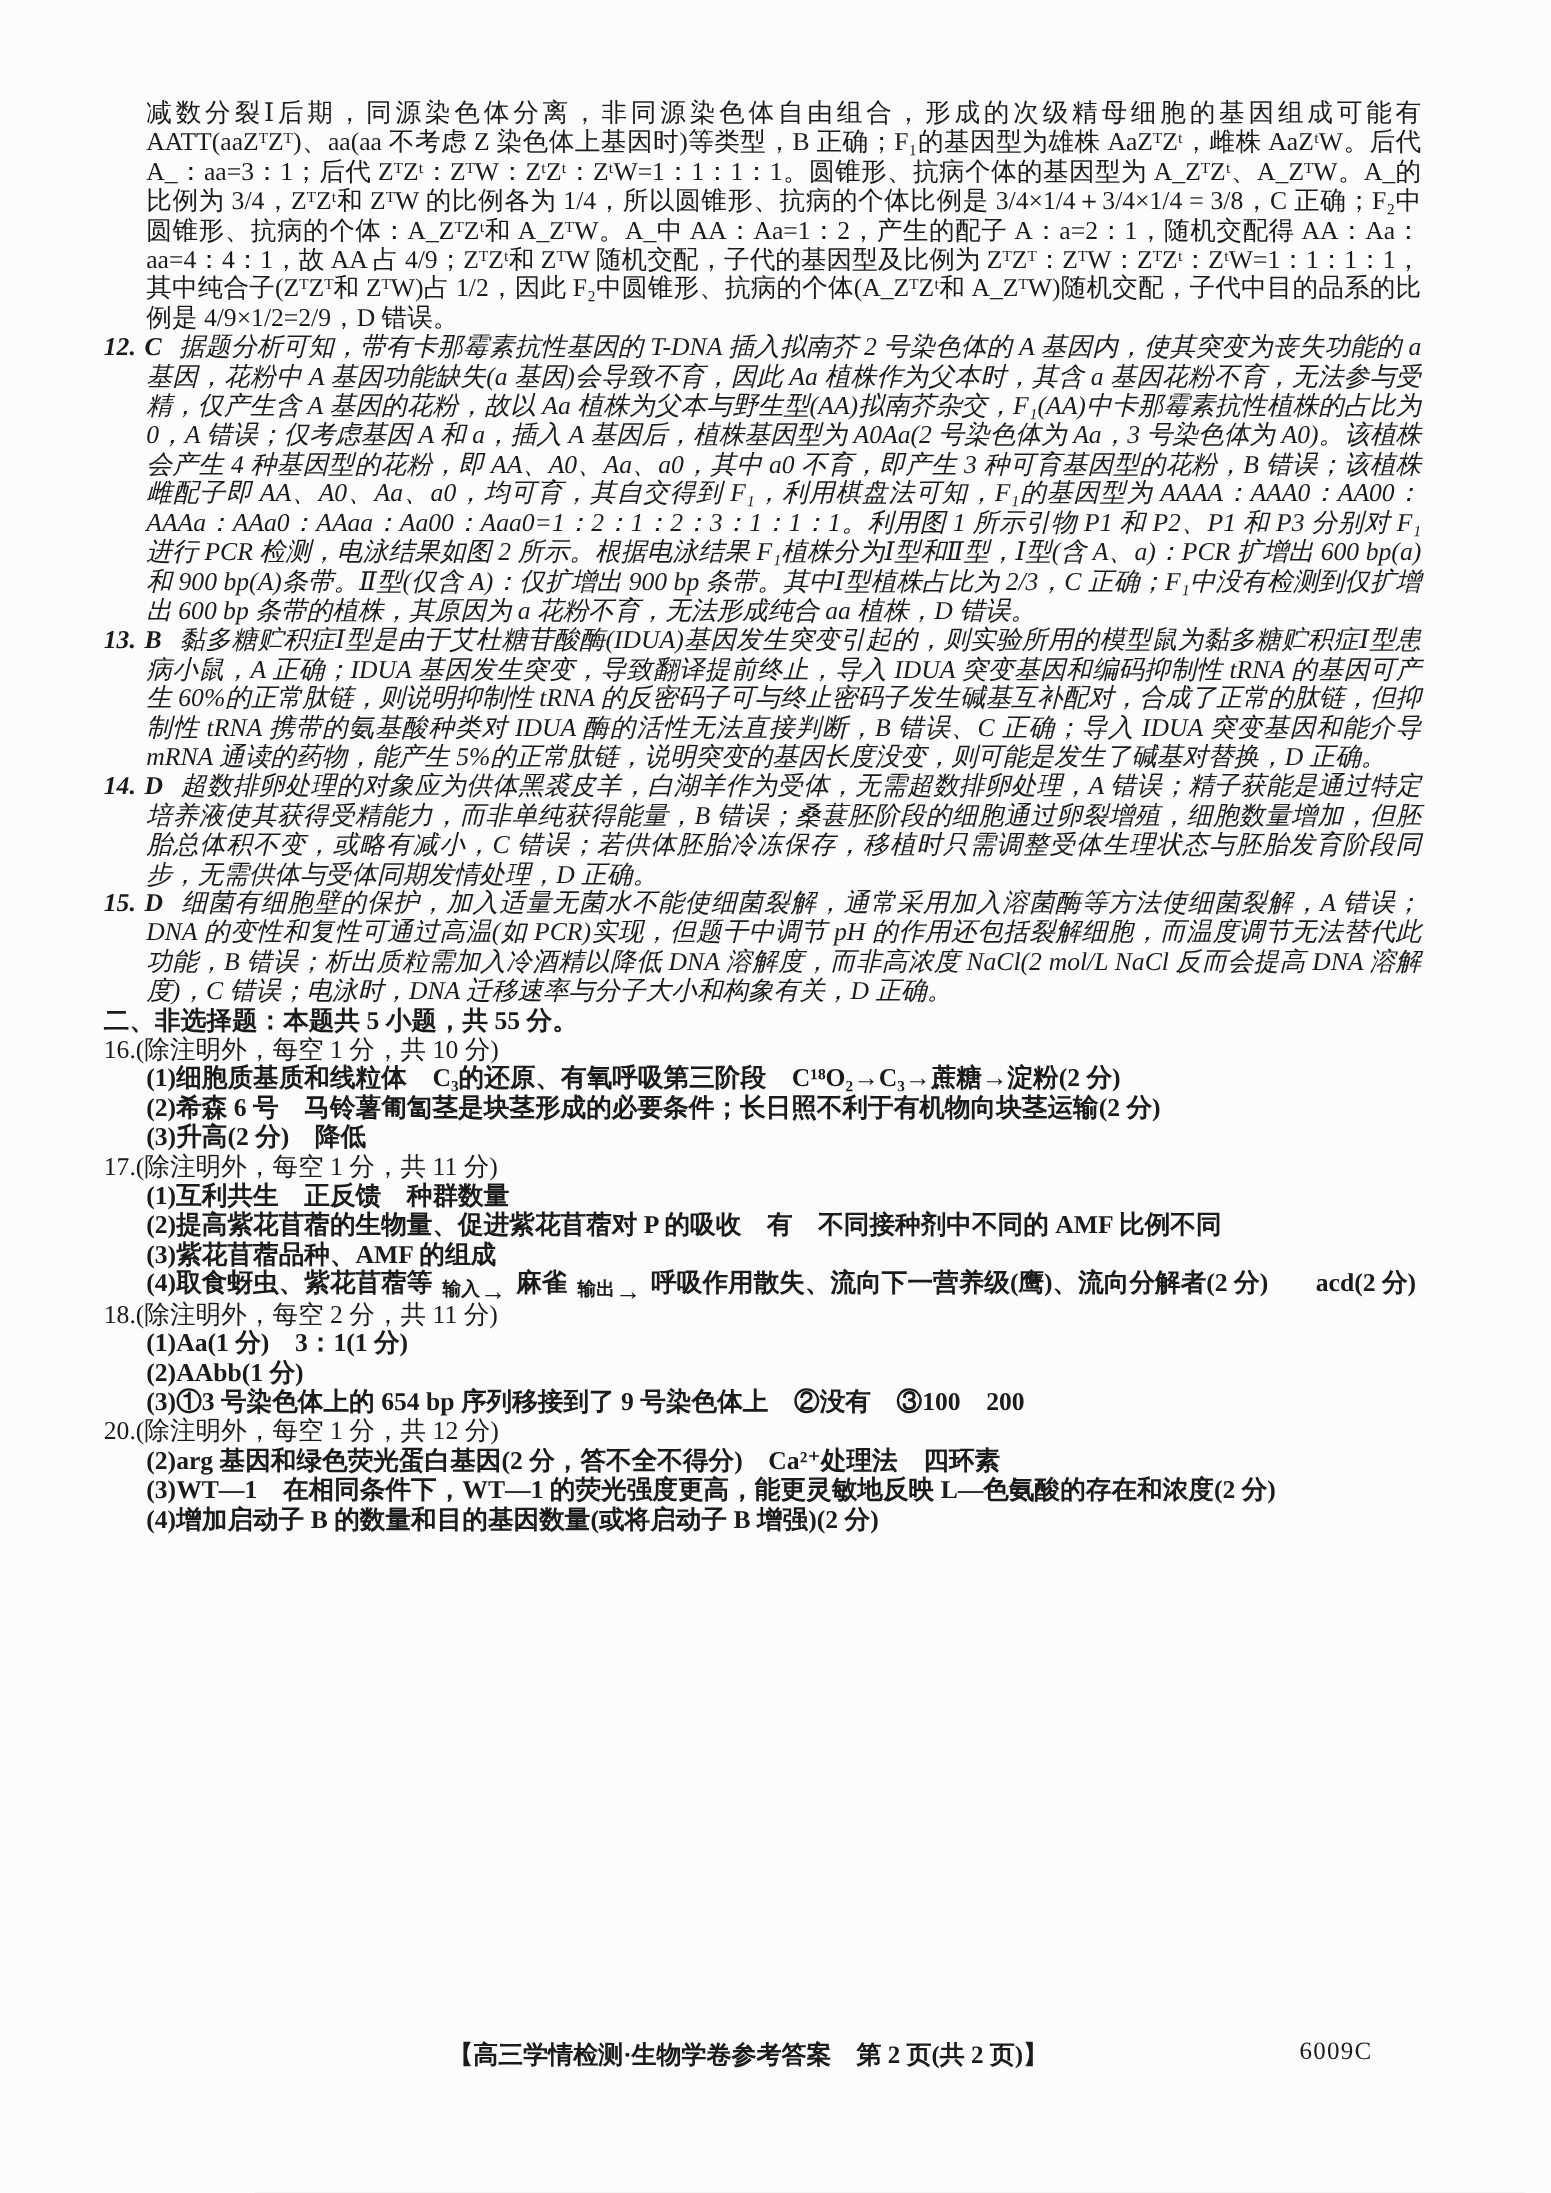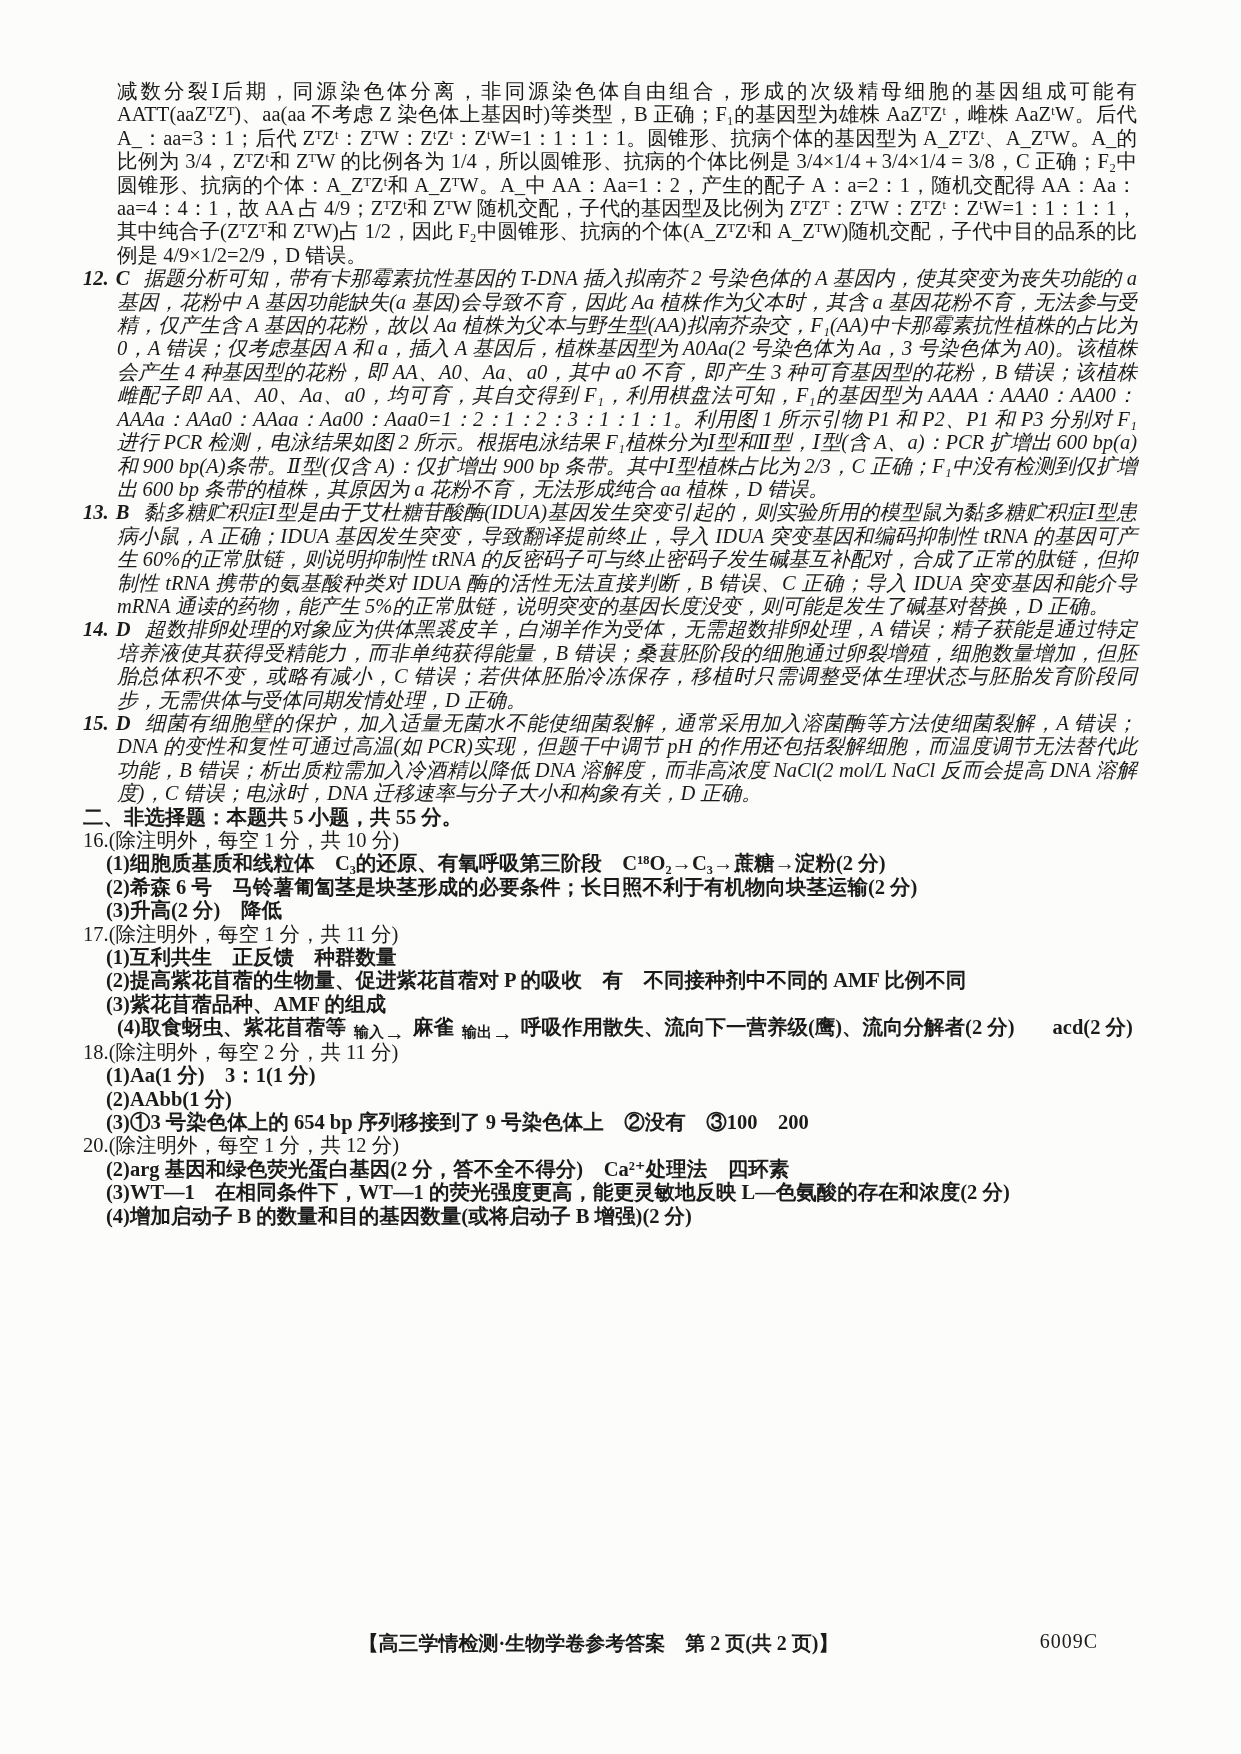--- a/index.html
+++ b/index.html
@@ -14,21 +14,21 @@
     position: absolute; left: 83px; top: 80px; width: 1054px;
     font-size: 20.5px; line-height: 23.4px; text-align: justify;
   }
   p { margin: 0; }
   .cont { margin-left: 34px; }
   .hang { padding-left: 34px; text-indent: -34px; font-style: italic; }
   .ans-num { font-weight: bold; }
   .ans-letter { font-weight: bold; margin: 0 14px 0 7px; }
   .section-title { font-weight: bold; }
   .q-head { font-weight: normal; }
-  .q-item { margin-left: 23px; font-weight: bold; }
+  .q-item { margin-left: 34px; font-weight: bold; }
   .flow-line { margin-left: 34px; font-weight: bold; }
   .flow-arrow {
     display: inline-flex; flex-direction: row; align-items: center;
     vertical-align: -3px; margin: 0 8px; text-indent: 0;
   }
   .flow-label { font-size: 15px; line-height: 15px; font-weight: bold; }
   .flow-glyph { font-size: 21px; line-height: 16px; font-weight: bold; }
   .tail-gap { margin-left: 38px; }
   .footer {
     position: absolute; top: 1630px; left: 0; width: 100%;

